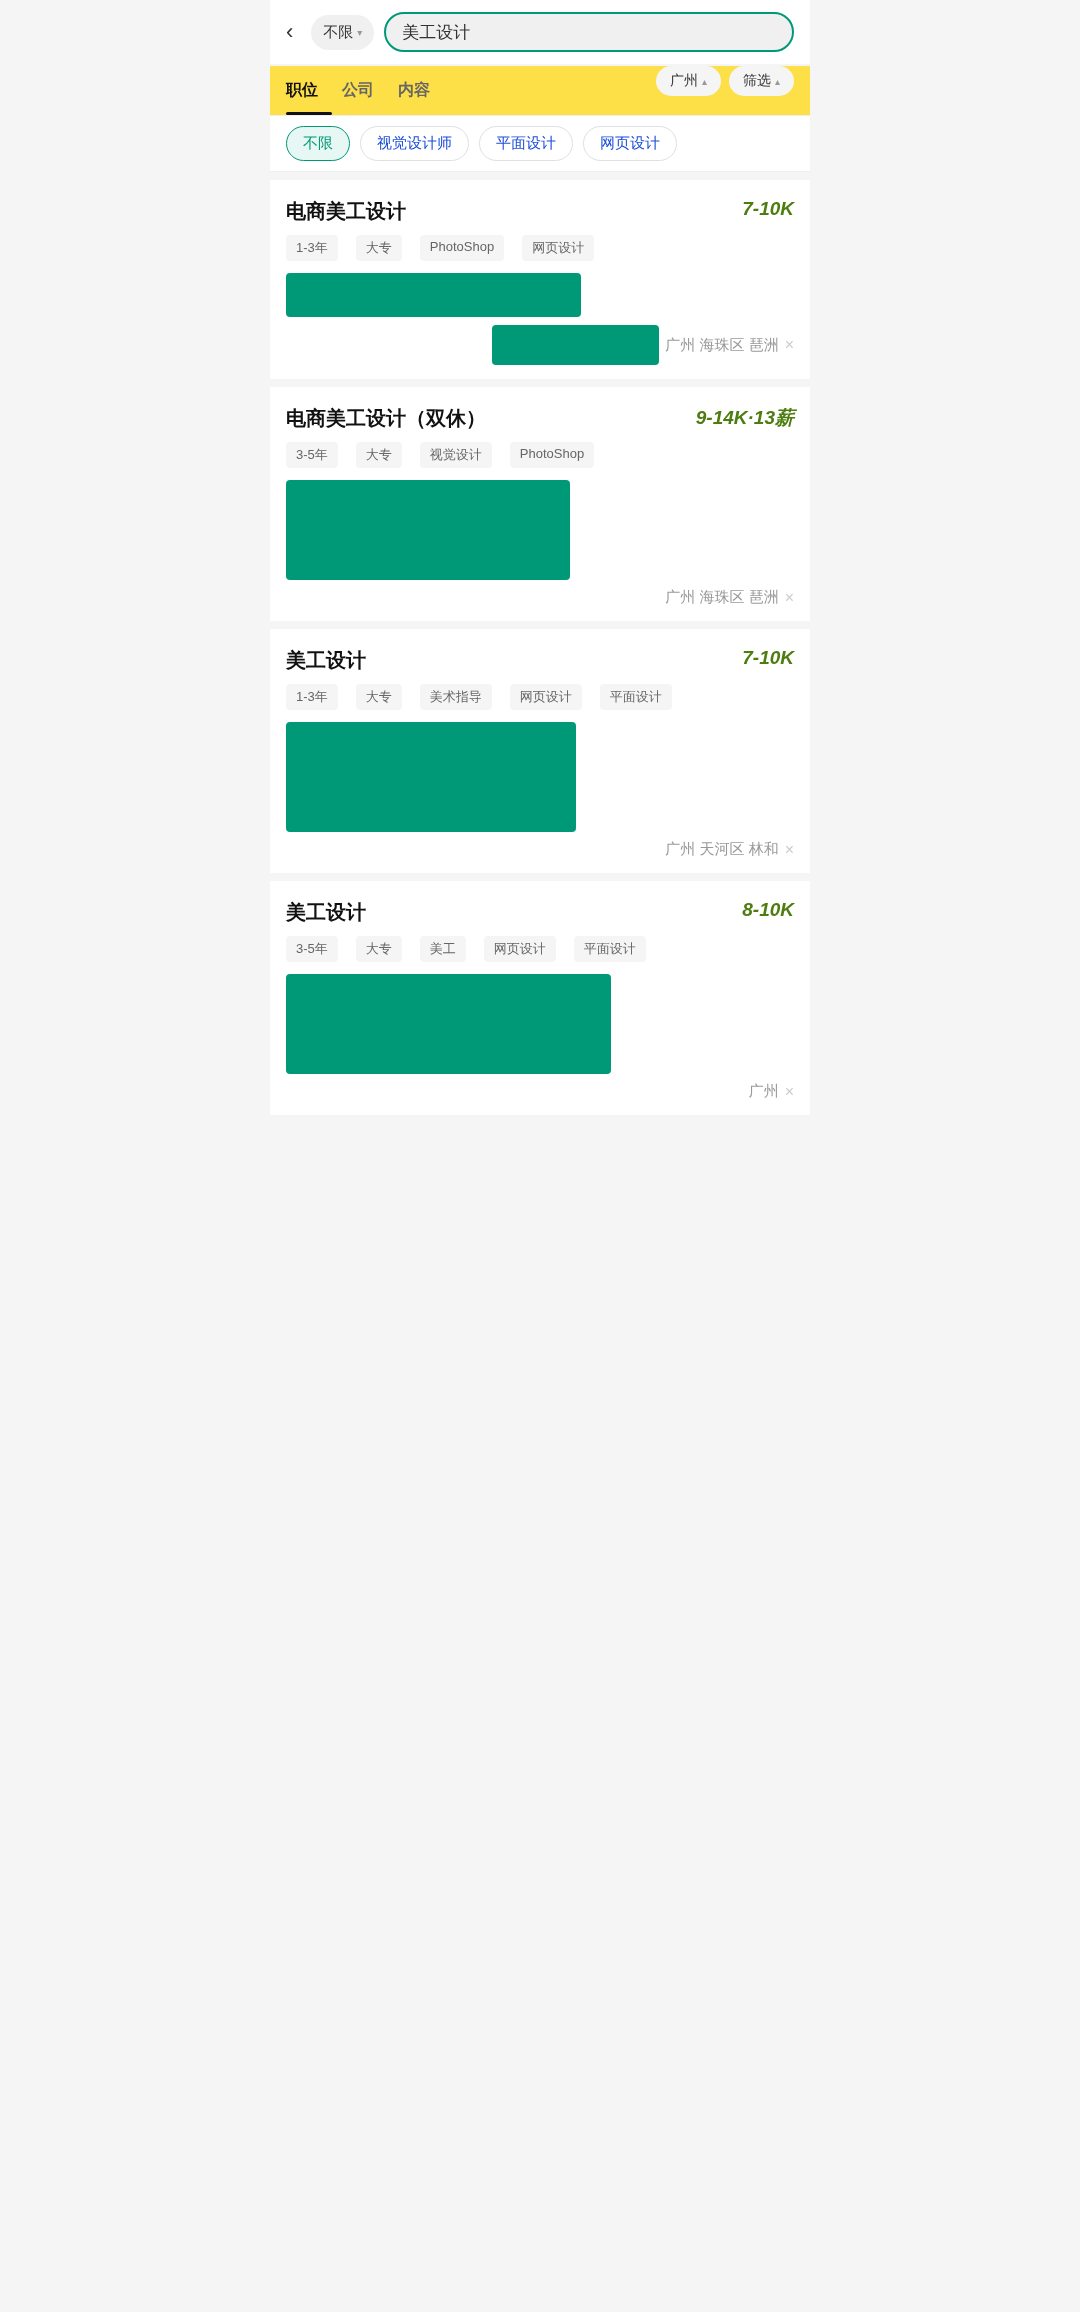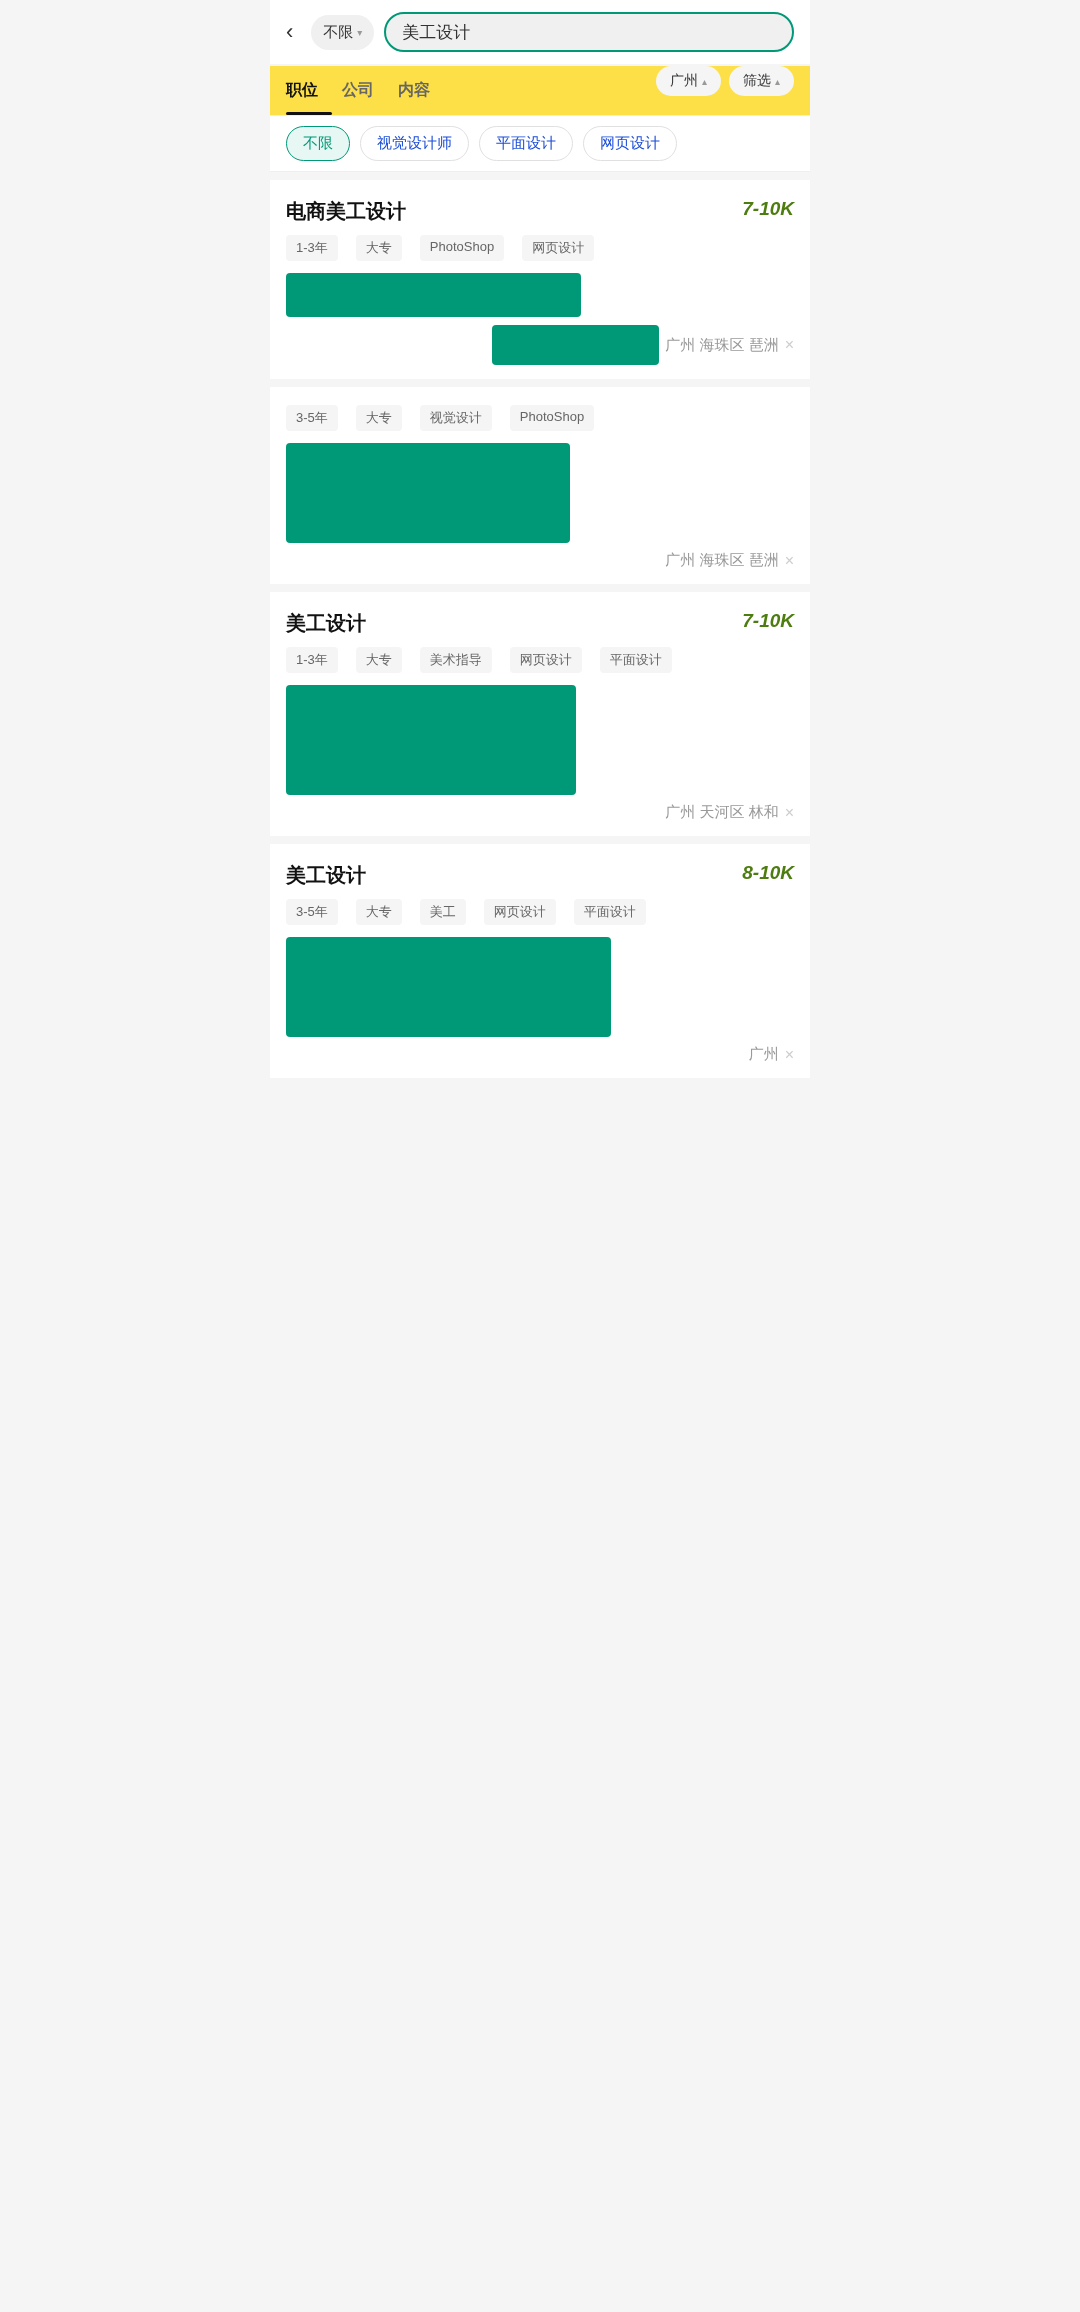--- a/index.html
+++ b/index.html
@@ -274,20 +274,24 @@
     </div>
     <div class="company-block"></div>
     <div class="job-footer">
       <div class="company-block-sm"></div>
       <span class="job-location">广州 海珠区 琶洲</span>
       <span class="close-icon">×</span>
     </div>
   </div>
 
   <div class="job-card">
+    <div class="job-header">
+      <span class="job-title">电商美工设计（双休）</span>
+      <span class="job-salary">9-14K·13薪</span>
+    </div>
     <div class="job-tags">
       <span class="tag">3-5年</span>
       <span class="tag">大专</span>
       <span class="tag">视觉设计</span>
       <span class="tag">PhotoShop</span>
     </div>
     <div class="company-block-2"></div>
     <div class="job-footer">
       <span class="job-location">广州 海珠区 琶洲</span>
       <span class="close-icon">×</span>

